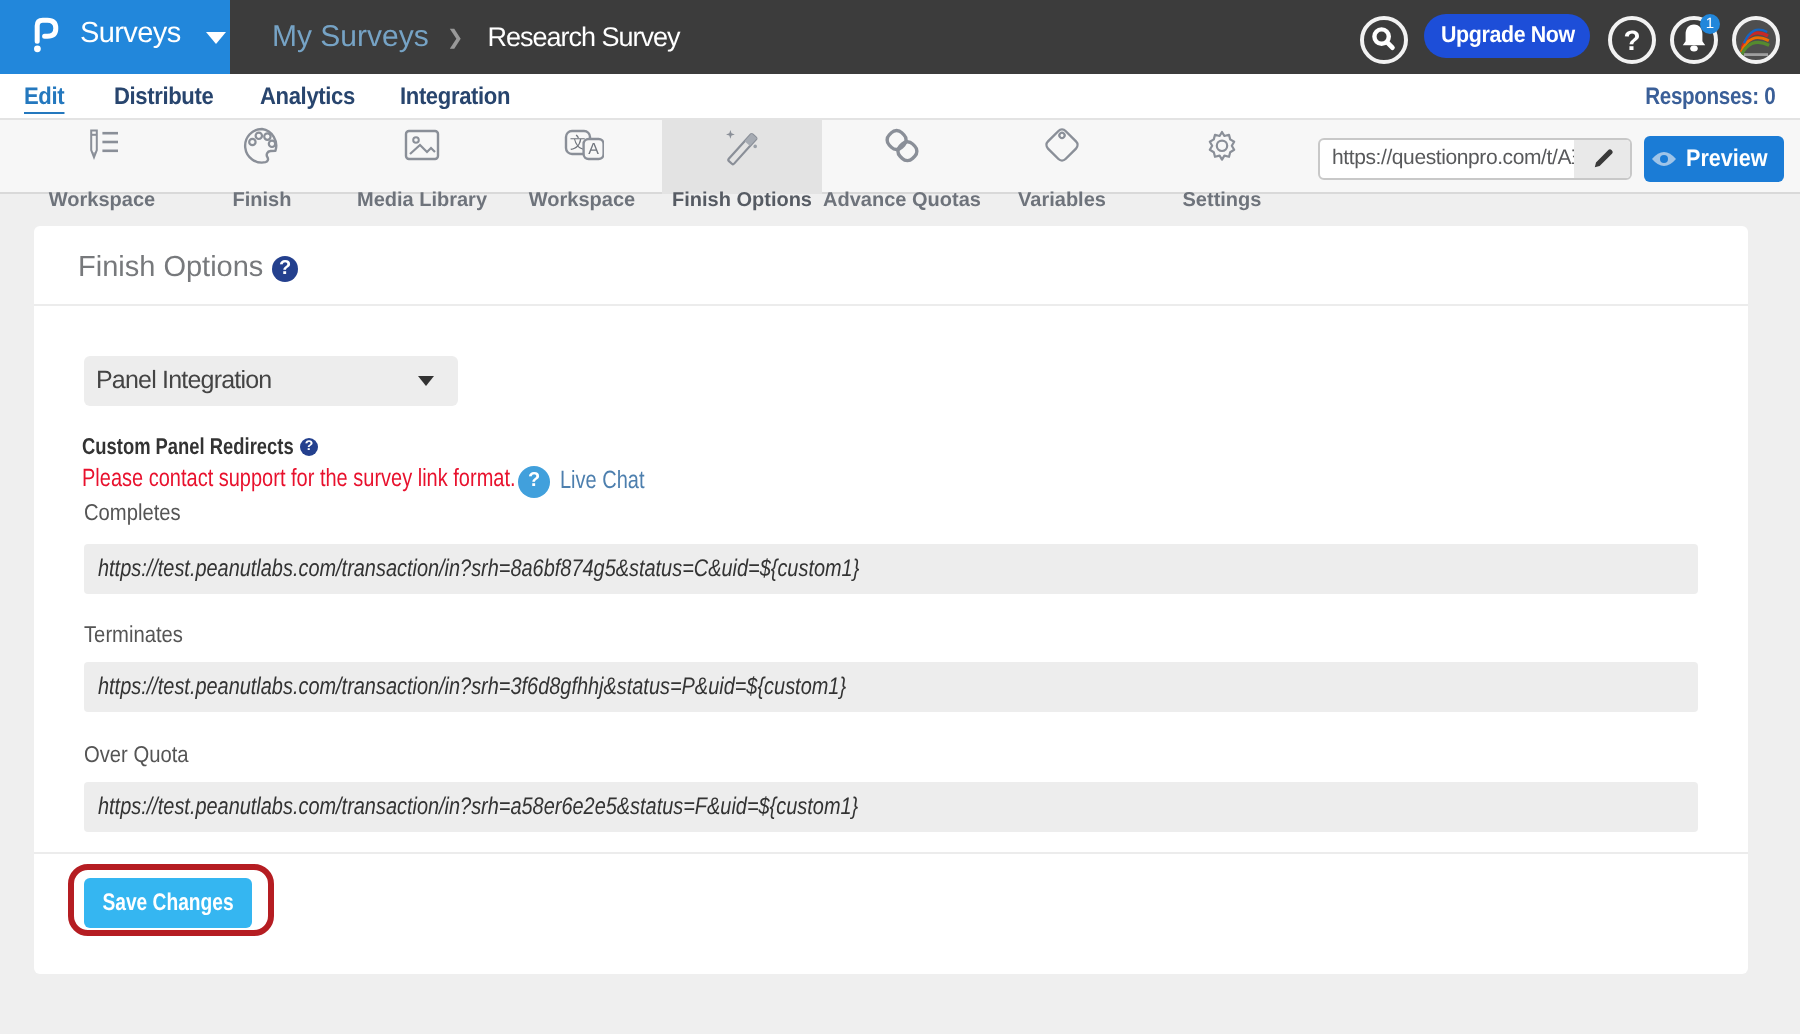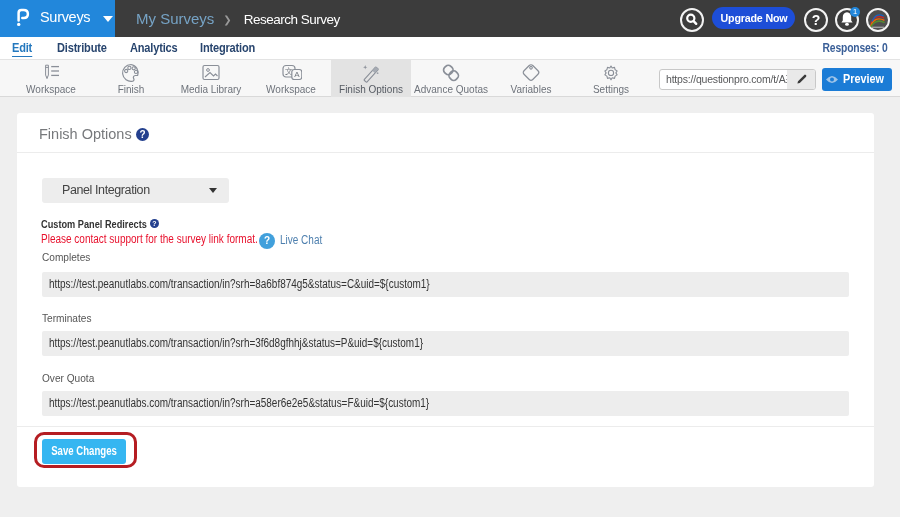--- a/index.html
+++ b/index.html
@@ -28,40 +28,40 @@
 
 #nav { position:absolute; left:0; top:37px; width:900px; height:23px; background:#fff; border-bottom:1px solid #e3e3e3; font-size:12px; font-weight:bold; color:#28456e; letter-spacing:-0.2px; }
 #nav span { position:absolute; top:4px; transform:scaleX(0.92); transform-origin:0 0; }
 #nav .edit { left:12px; color:#2478be; border-bottom:1px solid #2478be; padding-bottom:1px; }
 #nav .resp { left:auto; right:12px; transform:scaleX(0.86); transform-origin:100% 0; color:#3a5f98; }
 
 
 #toolbar { position:absolute; left:0; top:60px; width:900px; height:37px; background:#f7f7f7; border-bottom:1px solid #d9d9d9; }
 .titem { position:absolute; top:0; width:80px; height:37px; text-align:center; }
 .titem svg { display:block; margin:3px auto 0; }
-.titem .lab { font-size:10px; color:#6e737b; margin-top:1px; }
+.titem .lab { font-size:10px; color:#6e737b; margin-top:12px;font-weight:bold; }
 .titem.active { background:#e3e3e3; }
 #urlbox { position:absolute; left:659px; top:9px; width:157px; height:21px; background:#fff; border:1px solid #c8c8c8; border-radius:3px; font-size:10.5px; color:#58595b; line-height:19px; padding-left:6px; letter-spacing:-0.2px; white-space:nowrap; overflow:hidden; }
 #pencseg { position:absolute; left:787px; top:10px; width:28px; height:19px; background:#e9e9e9; border-radius:0 2px 2px 0; text-align:center; }
 #prevbtn { position:absolute; left:822px; top:8px; width:70px; height:23px; background:#1b7cd6; border-radius:3px; color:#fff; font-size:12px; font-weight:bold; text-align:center; line-height:23px; }
 
 
 #card { position:absolute; left:17px; top:113px; width:857px; height:374px; background:#fff; border-radius:3px; }
 #title { position:absolute; left:22px; top:13px; font-size:14.5px; color:#77797c; }
 #titleq { position:absolute; left:119px; top:15px; width:13px; height:13px; background:#24408e; border-radius:50%; color:#fff; font-size:10px; font-weight:bold; text-align:center; line-height:13px; }
 #hr1 { position:absolute; left:0; top:39px; width:857px; border-top:1px solid #ececec; }
-#dd { position:absolute; left:25px; top:65px; width:187px; height:25px; background:#ededed; border-radius:3px; font-size:12.5px; color:#444; line-height:25px; padding-left:20px; letter-spacing:-0.4px; }
+#dd { position:absolute; left:25px; top:65px; width:187px; height:25px; background:#ededed; border-radius:3px; font-size:12.5px; color:#444; line-height:25px; padding-left:6px; letter-spacing:-0.4px; }
 #dd .caret { position:absolute; right:12px; top:10px; width:0; height:0; border-left:4.5px solid transparent; border-right:4.5px solid transparent; border-top:5px solid #333; }
 #cpr { position:absolute; left:24px; top:105px; font-size:11.5px; font-weight:bold; color:#333; transform:scaleX(0.8); transform-origin:0 0; }
 #cprq { position:absolute; left:133px; top:106px; width:9px; height:9px; background:#24408e; border-radius:50%; color:#fff; font-size:7px; font-weight:bold; text-align:center; line-height:9px; }
 #redline { position:absolute; left:24px; top:119px; font-size:12.5px; color:#e8112d; transform:scaleX(0.8); transform-origin:0 0; }
 #chatq { position:absolute; left:242px; top:120px; width:16px; height:16px; background:#41a0dc; border-radius:50%; color:#fff; font-size:10px; font-weight:bold; text-align:center; line-height:15px; }
 #chatlink { position:absolute; left:263px; top:120px; font-size:12.5px; color:#4d7fae; transform:scaleX(0.8); transform-origin:0 0; }
 .flabel { position:absolute; left:25px; font-size:11.5px; color:#555; transform:scaleX(0.88); transform-origin:0 0; }
-.finput { position:absolute; left:25px; width:807px; height:25px; background:#ededed; border-radius:2px; font-size:12px; color:#333; line-height:25px; padding-left:7px; white-space:nowrap; }
+.finput { position:absolute; left:25px; width:807px; height:25px; background:#ededed; border-radius:2px; font-size:12px; color:#333; line-height:25px; padding-left:7px; white-space:nowrap;font-style:italic; }
 .finput span { display:inline-block; transform:scaleX(0.83); transform-origin:0 0; }
 #hr2 { position:absolute; left:0; top:313px; width:857px; border-top:1px solid #ececec; }
 #redbox { position:absolute; left:17px; top:319px; width:103px; height:36px; border:3px solid #b51d22; border-radius:10px; }
 #savebtn { position:absolute; left:25px; top:326px; width:84px; white-space:nowrap; height:25px; background:#35b6f1; border-radius:3px; color:#fff; font-size:12px; font-weight:bold; text-align:center; line-height:25px; }
 #savebtn span { display:inline-block; transform:scaleX(0.8); transform-origin:50% 50%; }
 </style>
 </head>
 <body>
 
 <div id="topbar">

